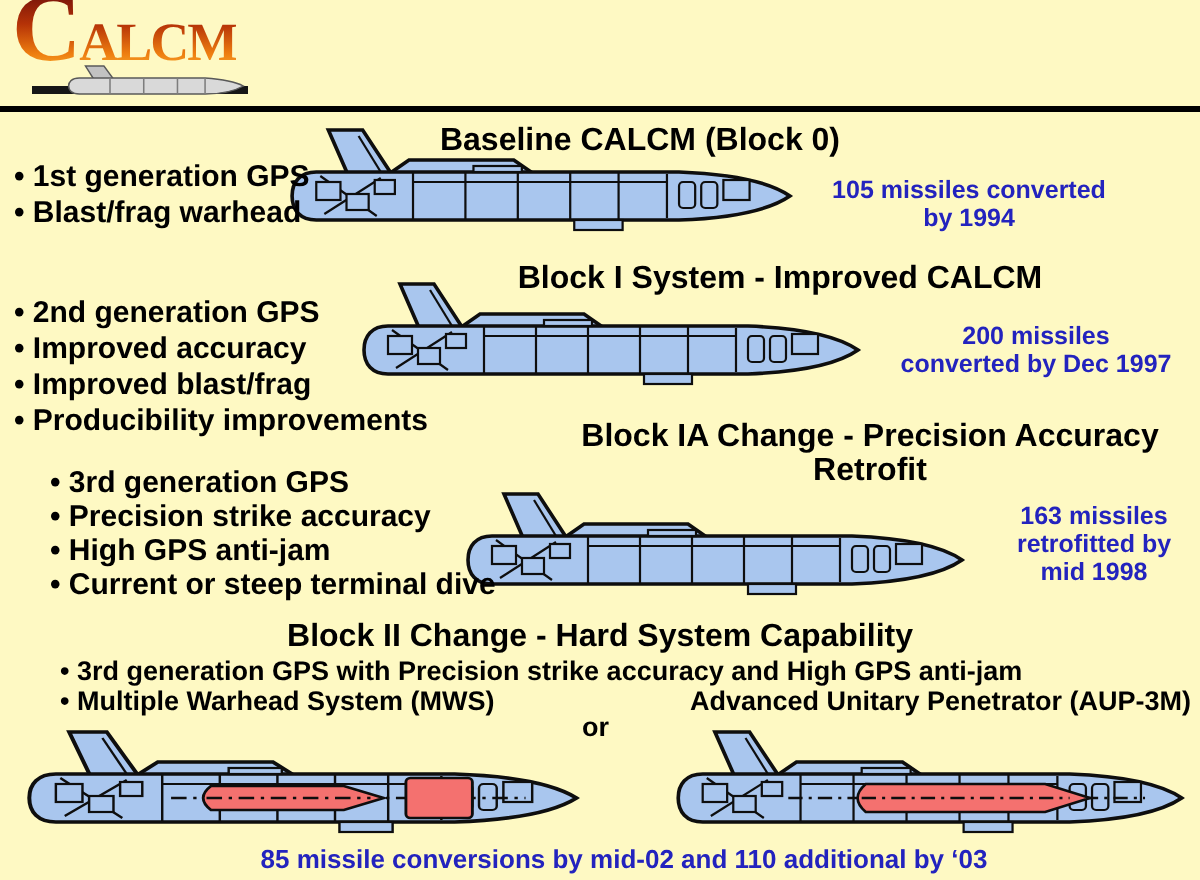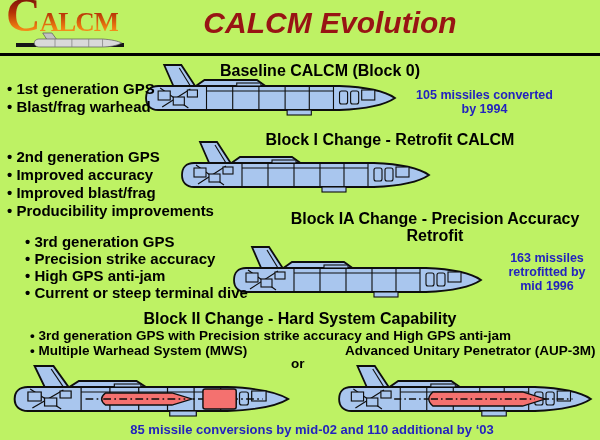--- a/index.html
+++ b/index.html
@@ -4,21 +4,21 @@
 <style>
   :root{
     --title-red:#981414;
     --note-blue:#2323BE;
     --missile-fill:#A9C6EE;
     --warhead-red:#F4716F;
   }
   html,body{margin:0;padding:0;}
   body{width:600px;height:440px;overflow:hidden;background:#fff;
        font-family:"Liberation Sans",sans-serif;}
-  .page{position:relative;width:600px;height:440px;background:#bef264;text-decoration:underline;}
+  .page{position:relative;width:600px;height:440px;background:#fef9c3;text-decoration:underline;}
 
   
   .logo{position:absolute;left:4px;top:0;width:128px;height:54px;}
   .brand{position:absolute;left:2px;top:-7px;margin:0;
          font-family:"Liberation Serif",serif;font-weight:bold;font-size:27px;
          line-height:44px;letter-spacing:-1px;
          background:linear-gradient(180deg,#6E0F0A 4%,#B53207 38%,#EE7E10 68%,#FFD84A 100%);
          -webkit-background-clip:text;background-clip:text;color:transparent;}
   .brand::first-letter{font-size:48px;}
   .logo-bar{position:absolute;left:12px;top:43px;width:108px;height:4px;background:#161616;}
@@ -103,21 +103,20 @@
 
   <div class="logo">
     <p class="brand">CALCM</p>
     <div class="logo-bar"></div>
     <svg class="logo-missile" viewBox="0 0 120 30" preserveAspectRatio="none">
       <polygon points="20,14 14,3 26,3 33,14" fill="#b9b9b9" stroke="#555"></polygon>
       <path d="M 10 12 L 92 12 C 104 13 112 15 117 18 C 111 22 101 24 92 24 L 10 24 C 5 24 3 21 3 18 C 3 15 5 12 10 12 Z" fill="#cfcfcf" stroke="#555"></path>
       <path d="M30 12 V24 M52 12 V24 M74 12 V24 M92 12 V24" fill="none" stroke="#777"></path>
     </svg>
   </div>
-  <h1 class="title">CALCM Evolution</h1>
   <div class="rule"></div>
 
   <svg id="m1" class="missile" viewBox="0 0 260 64" preserveAspectRatio="none">
     <use href="#cm-base"></use>
   </svg>
   <svg id="m2" class="missile" viewBox="0 0 260 64" preserveAspectRatio="none">
     <use href="#cm-base"></use>
   </svg>
   <svg id="m3" class="missile" viewBox="0 0 260 64" preserveAspectRatio="none">
     <use href="#cm-base"></use>
@@ -139,42 +138,46 @@
   <h2 class="heading h1">Baseline CALCM (Block 0)</h2>
   <ul class="bullets b1">
     <li>1st generation GPS</li>
     <li>Blast/frag warhead</li>
   </ul>
   <div class="note n1">
     <div>105 missiles converted</div>
     <div>by 1994</div>
   </div>
 
-  <h2 class="heading h2">Block I Change - Retrofit CALCM</h2>
+  <h2 class="heading h2">Block I System - Improved CALCM</h2>
   <ul class="bullets b2">
     <li>2nd generation GPS</li>
     <li>Improved accuracy</li>
     <li>Improved blast/frag</li>
     <li>Producibility improvements</li>
   </ul>
+  <div class="note n2">
+    <div>200 missiles</div>
+    <div>converted by Dec 1997</div>
+  </div>
 
   <h2 class="heading h3">
     <div>Block IA Change - Precision Accuracy</div>
     <div>Retrofit</div>
   </h2>
   <ul class="bullets b3">
     <li>3rd generation GPS</li>
     <li>Precision strike accuracy</li>
     <li>High GPS anti-jam</li>
     <li>Current or steep terminal dive</li>
   </ul>
   <div class="note n3">
     <div>163 missiles</div>
     <div>retrofitted by</div>
-    <div>mid 1996</div>
+    <div>mid 1998</div>
   </div>
 
   <h2 class="heading h4">Block II Change - Hard System Capability</h2>
   <div class="s4line s4b1 bulleted">3rd generation GPS with Precision strike accuracy and High GPS anti-jam</div>
   <div class="s4line opt-left bulleted">Multiple Warhead System (MWS)</div>
   <div class="s4line opt-or">or</div>
   <div class="s4line opt-right">Advanced Unitary Penetrator (AUP-3M)</div>
 
   <div class="footer-note">85 missile conversions by mid-02 and 110 additional by ‘03</div>
 

